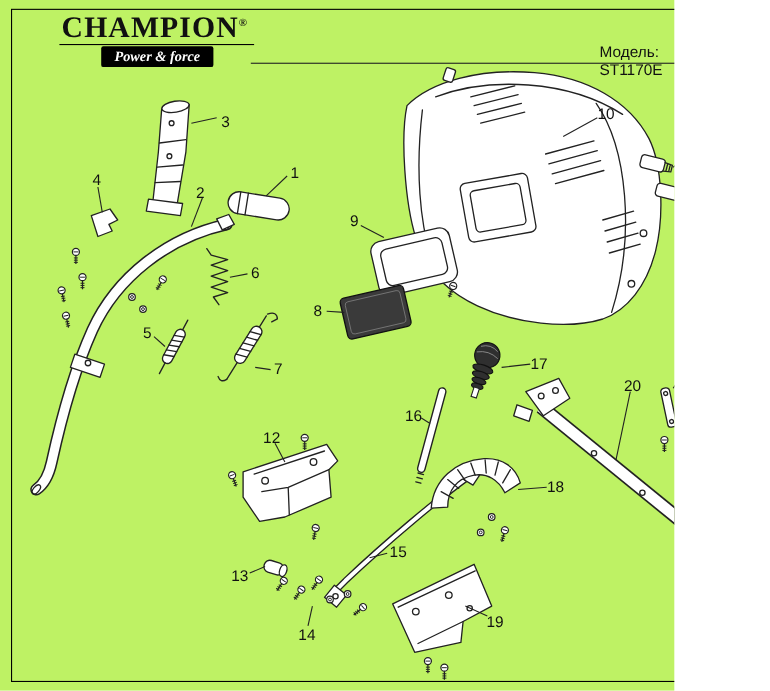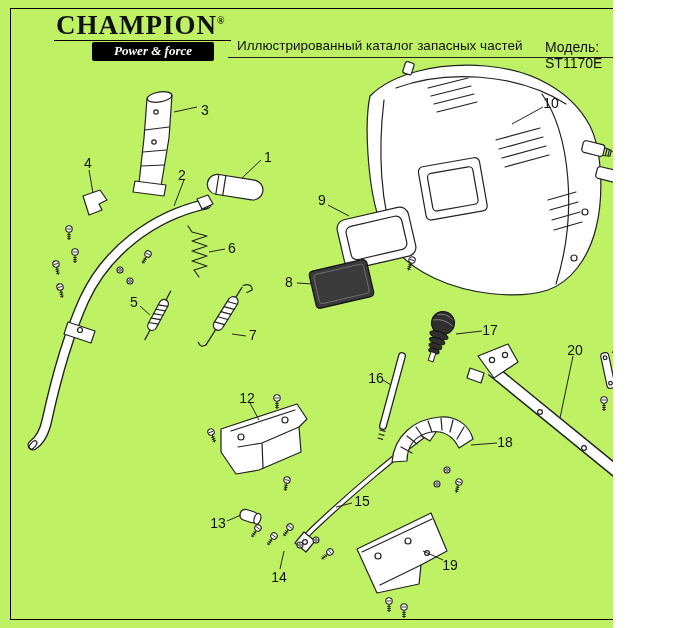--- a/index.html
+++ b/index.html
@@ -8,21 +8,21 @@
   .border-frame{position:absolute;left:10px;top:8px;width:680px;height:612px;
         border:1.6px solid #000;box-sizing:border-box;}
   
   .logo{position:absolute;left:54px;top:12px;}
   .brand-line{font-family:"Liberation Serif",serif;font-weight:bold;font-size:27px;
         letter-spacing:1px;line-height:1;border-bottom:1.5px solid #000;
         padding:0 6px 1px 2px;display:inline-block;}
   .reg{font-size:10px;vertical-align:super;font-weight:bold;}
   .tagline-box{margin-left:38px;margin-top:1px;background:#000;color:#fff;
         font-family:"Liberation Serif",serif;font-style:italic;font-weight:bold;
-        font-size:13px;padding:1px 22px 2px;border-radius:2px;display:inline-block;}
+        font-size:13px;padding:1px 12px 2px;border-radius:2px;display:inline-block;}
   .doc-title{position:absolute;left:237px;top:38px;font-size:13.5px;}
   .model{position:absolute;left:545px;top:39px;font-size:14px;}
   .header-rule{position:absolute;left:228px;top:57px;width:463px;height:0;
         border-top:1.5px solid #222;}
   
   .diagram{position:absolute;left:0;top:0;width:700px;height:628px;}
   .ln{fill:none;stroke:#222;stroke-width:1.2;stroke-linecap:round;stroke-linejoin:round;}
   .fw{fill:#fff;stroke:#222;stroke-width:1.2;stroke-linejoin:round;}
   .ld{fill:none;stroke:#222;stroke-width:1;}
   .co{font:14px "Liberation Sans",sans-serif;fill:#111;text-anchor:middle;}
@@ -31,21 +31,20 @@
 <body>
 
 <div class="page">
   <div class="border-frame"></div>
 
   <div class="logo">
     <div class="brand-line"><span>CHAMPION</span><span class="reg">®</span></div>
     <div><span class="tagline-box">Power &amp; force</span></div>
   </div>
 
-  <div class="doc-title">Иллюстрированный каталог запасных частей</div>
   <div class="model">Модель: ST1170E</div>
   <div class="header-rule"></div>
 
   <svg class="diagram" viewBox="0 0 700 628">
     <defs>
       <g id="scr">
         <circle r="3.2" fill="#fff" stroke="#222" stroke-width="1.1"></circle>
         <line x1="0" y1="3.2" x2="0" y2="11" stroke="#222" stroke-width="1.1"></line>
         <line x1="-1.8" y1="5.5" x2="1.8" y2="5.5" stroke="#222" stroke-width="0.9"></line>
         <line x1="-1.8" y1="7.5" x2="1.8" y2="7.5" stroke="#222" stroke-width="0.9"></line>

